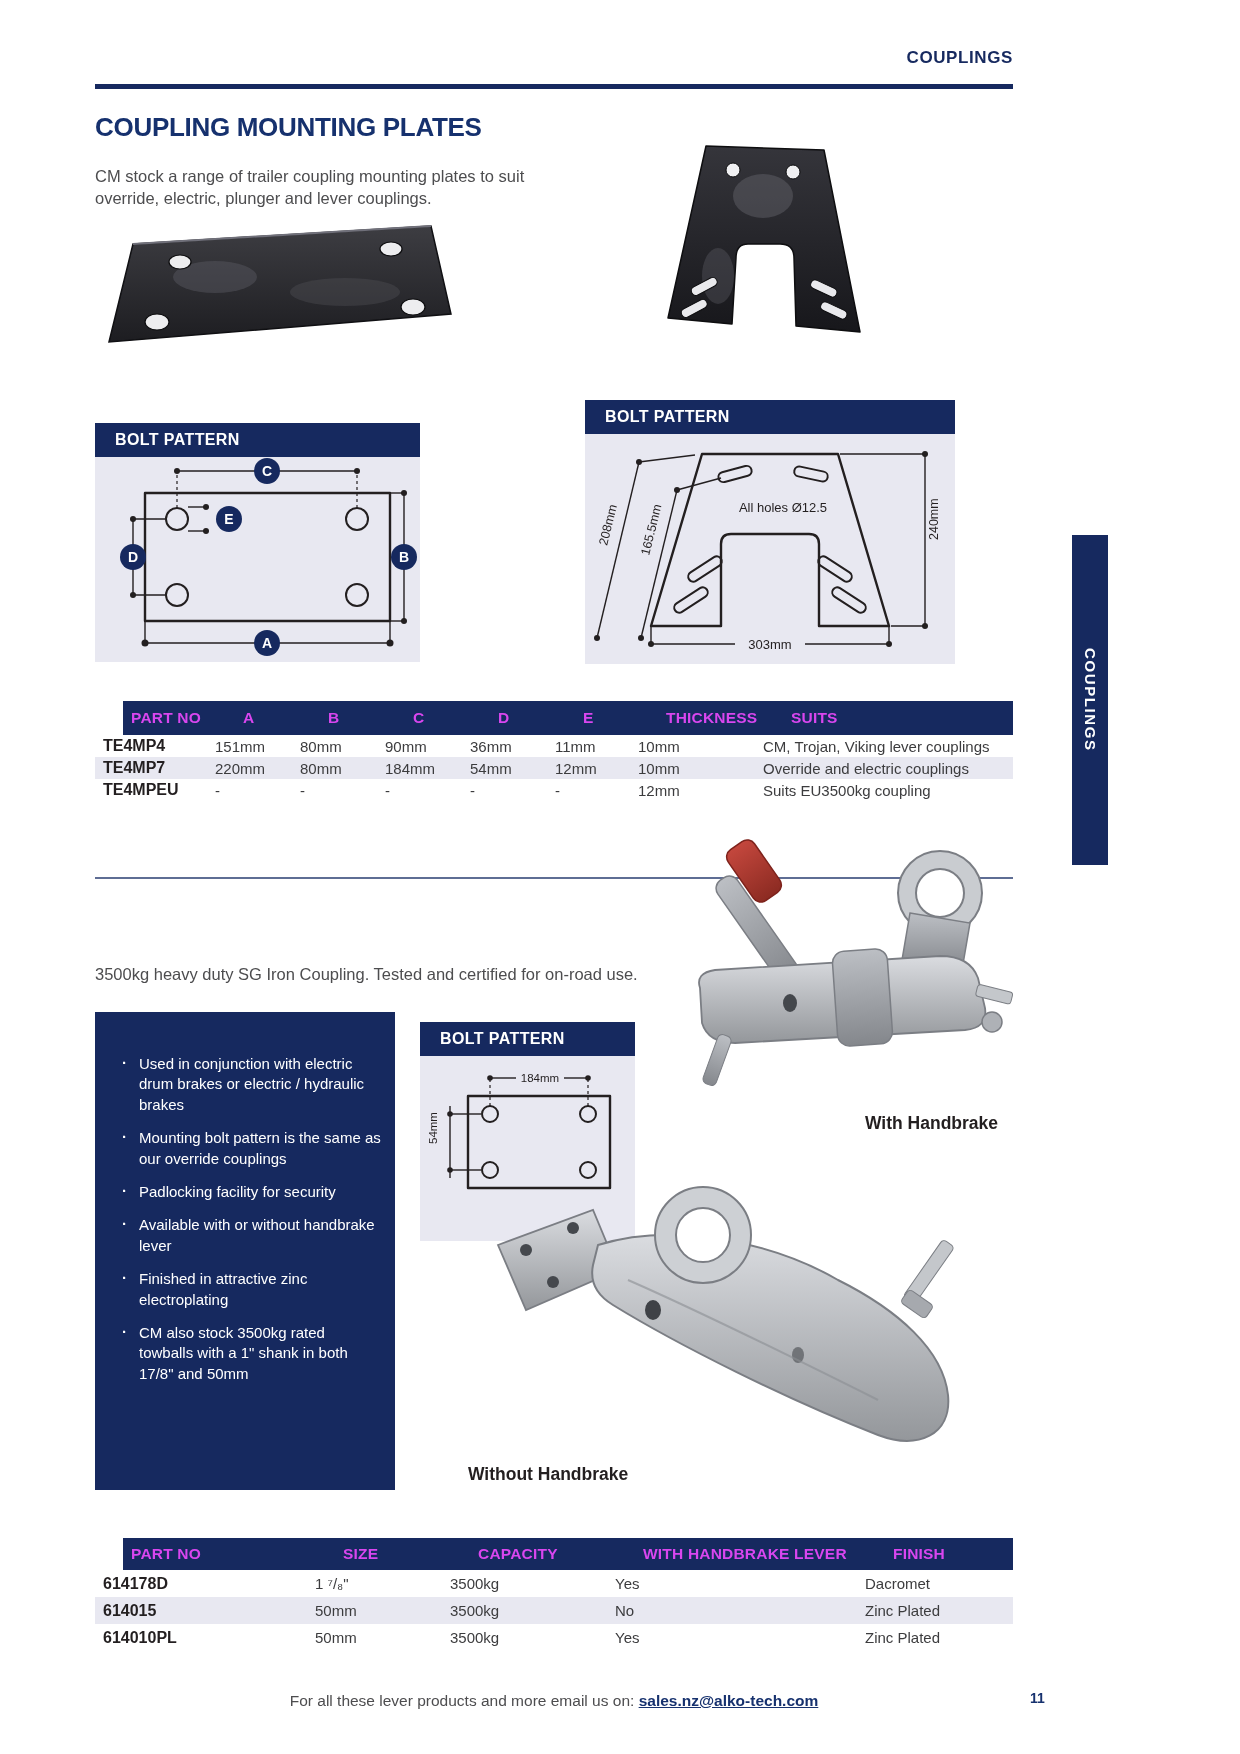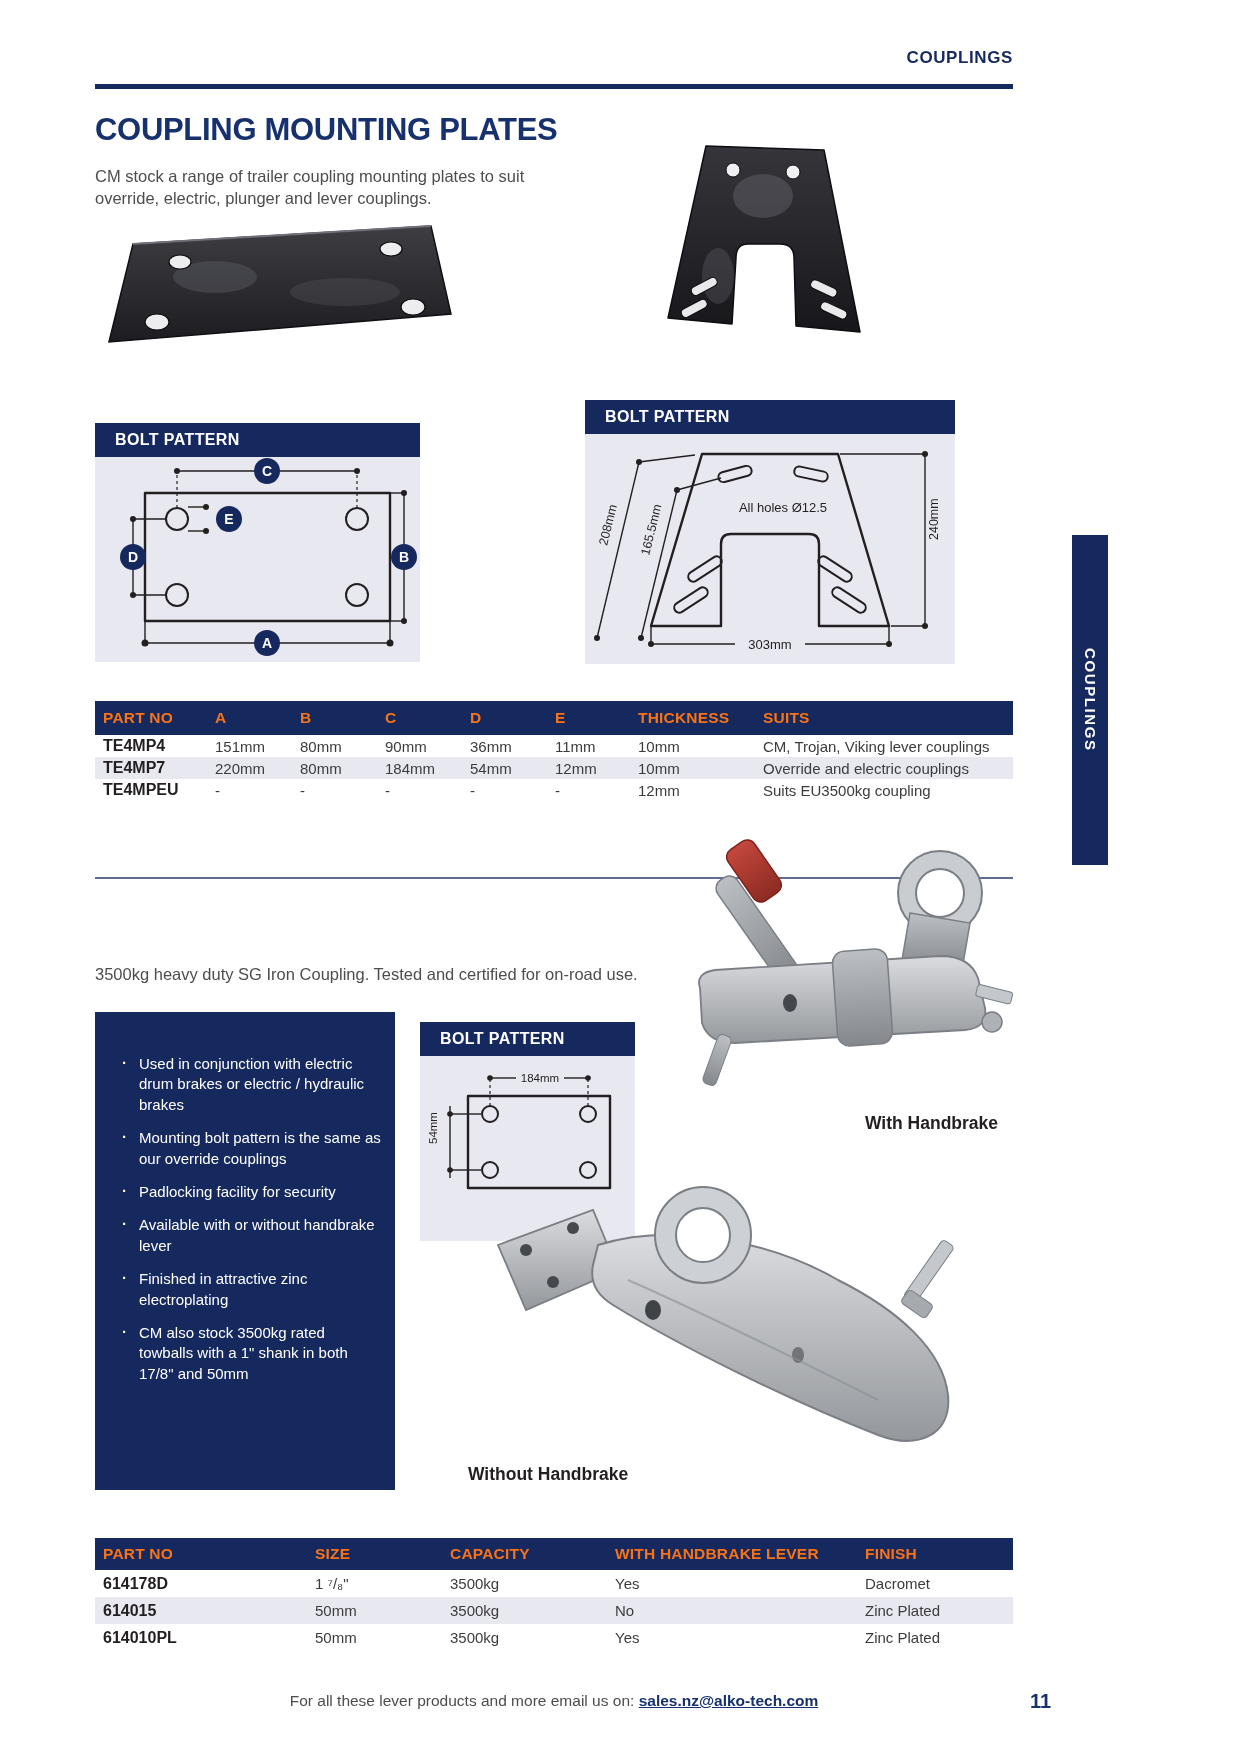--- a/index.html
+++ b/index.html
@@ -4,36 +4,36 @@
 <style>
   :root{ --navy:#16295f; --panel:#e8e8f1; --ink:#231f20; --gray:#4d4d4f; }
   html,body{margin:0;padding:0;background:#fff;}
   .page{position:relative;width:1240px;height:1754px;background:#fff;overflow:hidden;
         font-family:"Liberation Sans",sans-serif;color:var(--ink);}
 
   .h-label{position:absolute;top:48px;right:227px;font-size:17px;font-weight:bold;
            color:var(--navy);letter-spacing:.6px;}
   .h-rule{position:absolute;left:95px;top:84px;width:918px;height:5px;background:var(--navy);}
 
-  .title{position:absolute;left:95px;font-size:31px;font-weight:bold;color:#16316e;letter-spacing:-.3px;}
+  .title{position:absolute;left:95px;font-size:26px;font-weight:bold;color:#16316e;letter-spacing:-.3px;}
   #t1{top:112px;} #t2{top:906px;}
   .intro{position:absolute;left:95px;font-size:16.5px;color:var(--gray);line-height:1.33;}
   #i1{top:166px;width:440px;} #i2{top:964px;width:720px;}
 
   .panel{position:absolute;}
   .panel .ph{background:var(--navy);color:#fff;font-weight:bold;font-size:16px;
              letter-spacing:.4px;padding:8px 0 8px 20px;}
   .panel .pb{background:var(--panel);font-size:0;}
   #bp1{left:95px;top:423px;width:325px;}
   #bp2{left:585px;top:400px;width:370px;}
   #bp3{left:420px;top:1022px;width:215px;}
 
   .table{position:absolute;left:95px;width:918px;font-size:15px;color:#3c3c3e;}
   .thead,.trow{display:grid;align-items:center;padding-left:8px;box-sizing:border-box;}
-  .thead{background:var(--navy);color:#f97316;font-weight:bold;font-size:15.5px;letter-spacing:.2px;}
+  .thead{background:var(--navy);color:#d946ef;font-weight:bold;font-size:15.5px;letter-spacing:.2px;margin-left:28px;}
   .t1 .thead,.t1 .trow{grid-template-columns:112px 85px 85px 85px 85px 83px 125px 1fr;}
   .t1 .thead{height:34px;} .t1 .trow{height:22px;}
   .t2 .thead,.t2 .trow{grid-template-columns:212px 135px 165px 250px 1fr;}
   .t2 .thead{height:32px;} .t2 .trow{height:27px;}
   .trow.alt{background:var(--panel);}
   .pn{font-weight:bold;color:var(--ink);font-size:16px;}
   #table1{top:701px;} #table2{top:1538px;}
 
   #div1{position:absolute;left:95px;top:877px;width:918px;height:2px;background:#5e6d94;}
 
@@ -51,21 +51,21 @@
   #photoC{position:absolute;left:640px;top:838px;}
   #photoD{position:absolute;left:478px;top:1150px;}
 
   #sidetab{position:absolute;left:1072px;top:535px;width:36px;height:330px;background:var(--navy);
            color:#fff;display:flex;align-items:center;justify-content:center;}
   #sidetab span{writing-mode:vertical-rl;font-size:15px;font-weight:bold;letter-spacing:1.6px;}
 
   #footer{position:absolute;left:95px;top:1692px;width:918px;text-align:center;
           font-size:15.5px;color:var(--gray);}
   #footer .em{font-weight:bold;color:#16316e;text-decoration:underline;}
-  #pageno{position:absolute;left:1030px;top:1690px;font-size:20px;font-weight:bold;color:#16316e;}
+  #pageno{position:absolute;left:1030px;top:1690px;font-size:14px;font-weight:bold;color:#16316e;}
 
   
   .plate{stroke:var(--ink);stroke-width:2.4;fill:none;stroke-linejoin:round;}
   .hole{stroke:var(--ink);stroke-width:2;fill:none;}
   .dim{stroke:var(--ink);stroke-width:1.4;fill:none;}
   .dsh{stroke:var(--ink);stroke-width:1.2;fill:none;stroke-dasharray:3 3;}
   .dot{fill:var(--ink);}
   .lblc{fill:var(--navy);}
   .lblt{fill:#fff;font-weight:bold;font-size:14px;text-anchor:middle;font-family:"Liberation Sans",sans-serif;}
   .dtx{fill:var(--ink);font-size:12.5px;font-family:"Liberation Sans",sans-serif;}

